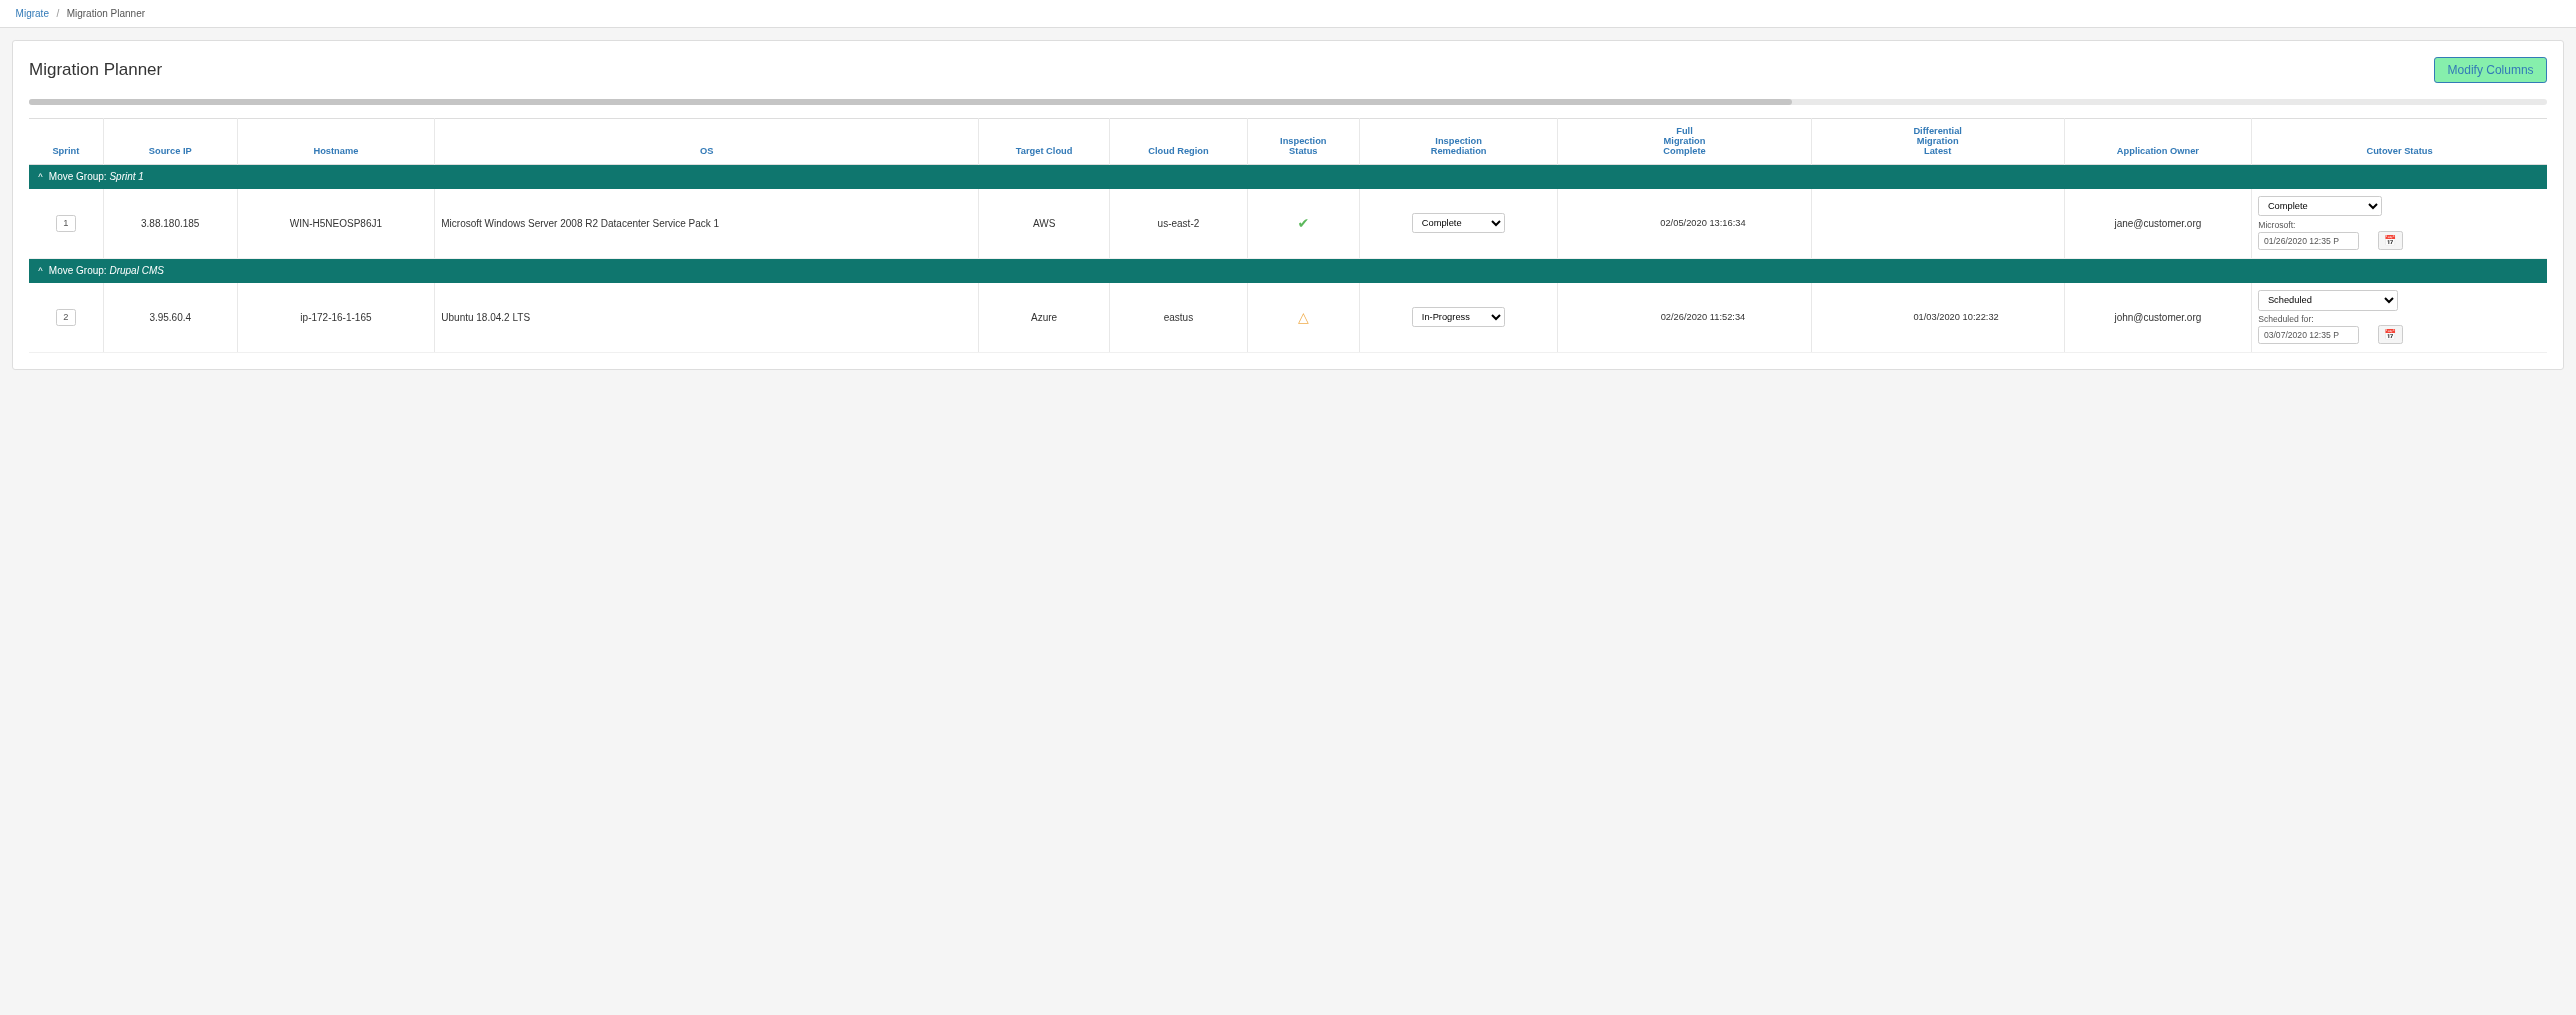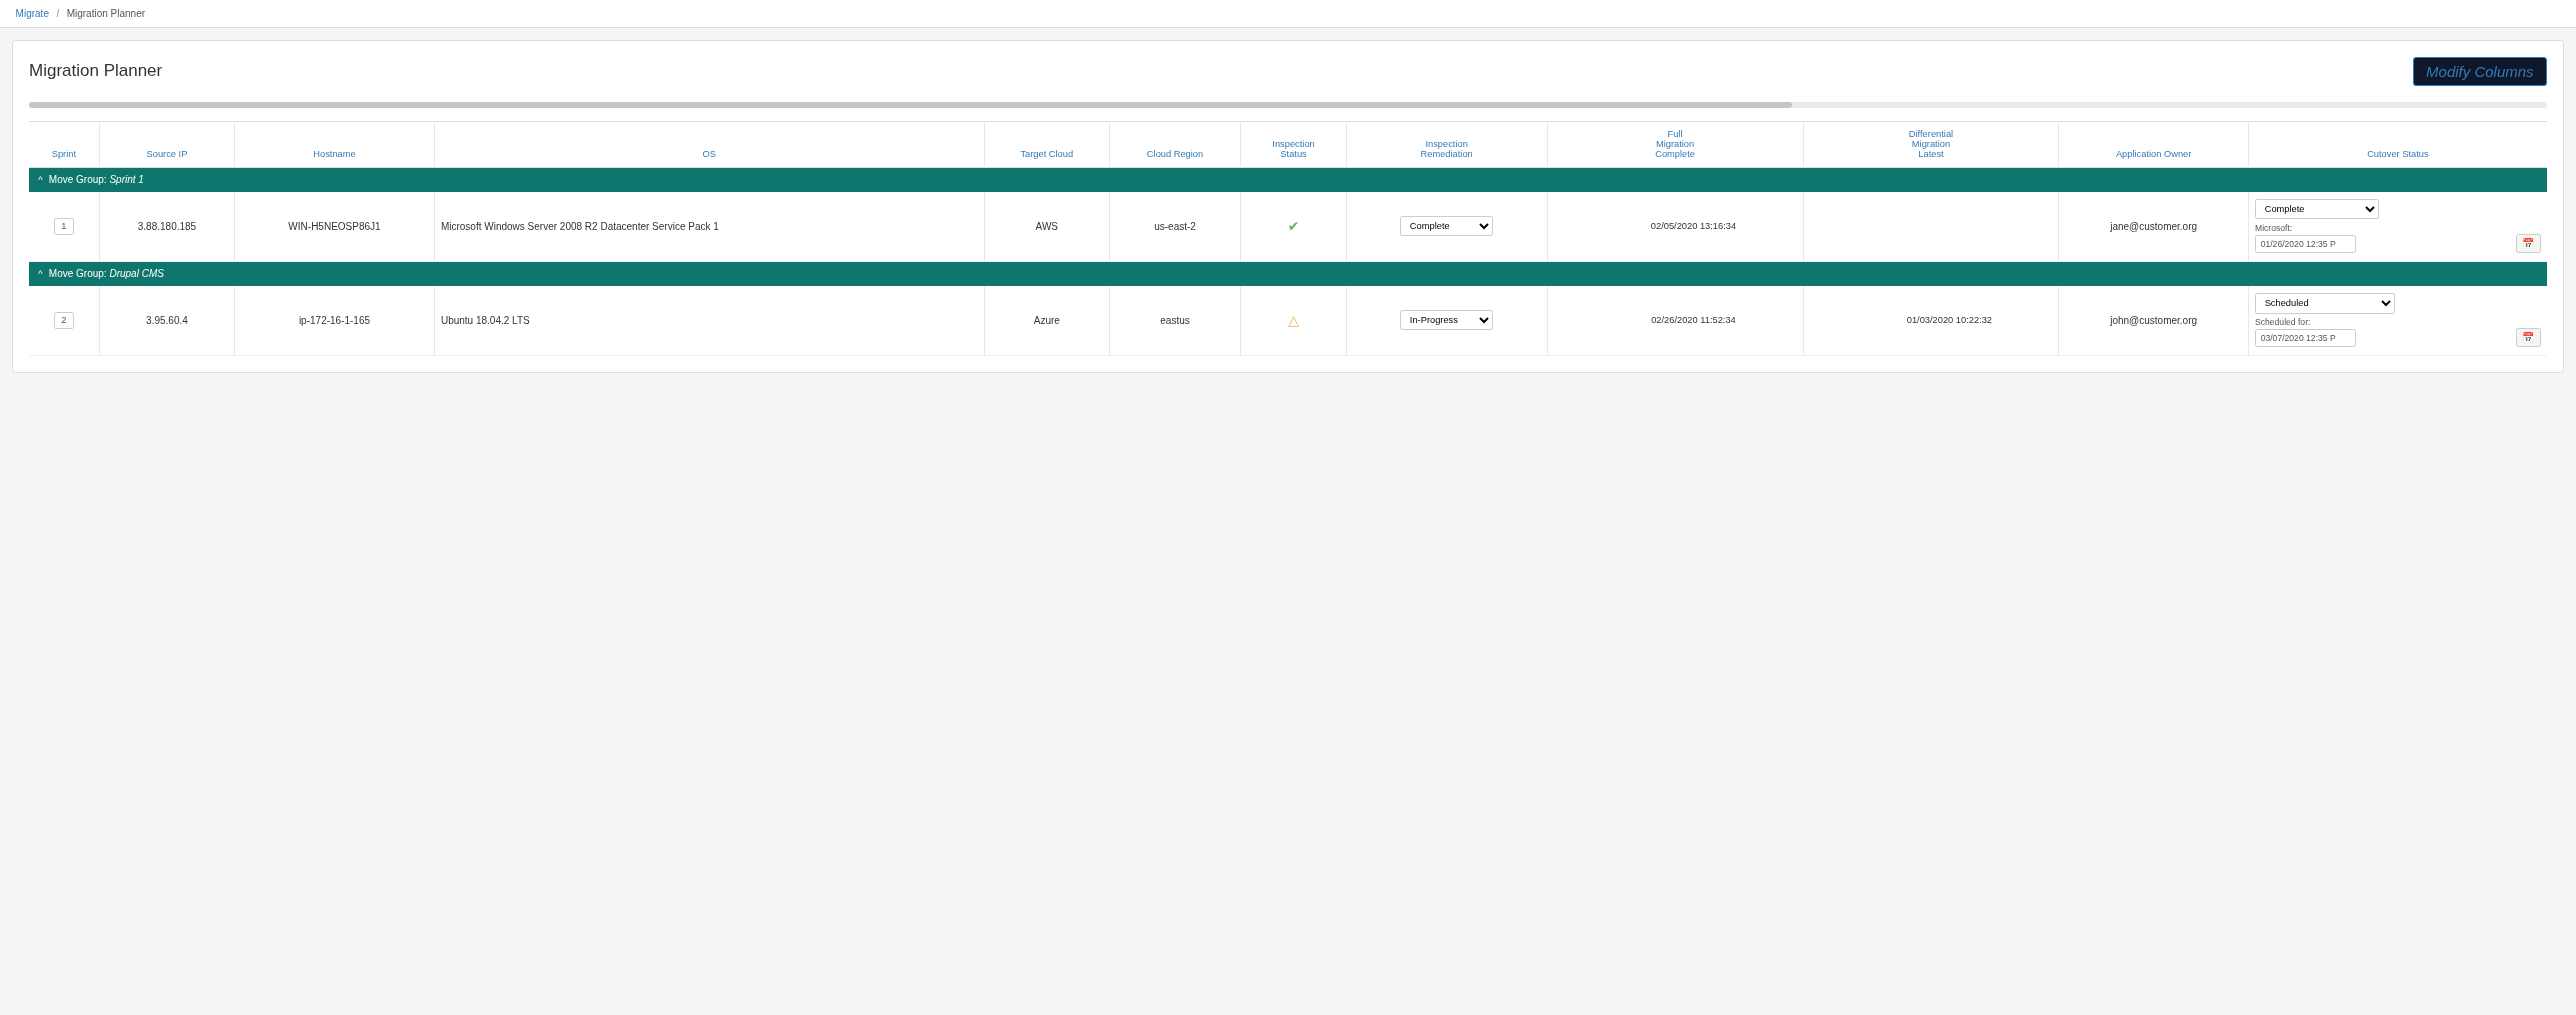--- a/index.html
+++ b/index.html
@@ -40,27 +40,26 @@
       justify-content: space-between;
       margin-bottom: 15.6px;
     }
     .page-title {
       font-size: 17px;
       font-weight: 300;
       color: #333;
     }
     .modify-columns-btn {
       border: 0.8px solid #337ab7;
-      background: #0f172a;
+      background: #86efac;
       color: #337ab7;
       padding: 5.4px 12.4px;
       border-radius: 3.1px;
       cursor: pointer;
-      font-size: 15px;
-      font-style: italic;
+      font-size: 12px;
     }
     .scroll-bar-area {
       background: #e9e9e9;
       height: 6.2px;
       border-radius: 3.1px;
       margin-bottom: 12.4px;
       position: relative;
     }
     .scroll-bar-thumb {
       background: #c5c5c5;
@@ -78,21 +77,21 @@
       border-collapse: collapse;
       font-size: 10px;
     }
     thead tr {
       border-top: 0.8px solid #ddd;
       border-bottom: 1.6px solid #ddd;
     }
     th {
       padding: 7.8px 6.2px;
       color: #337ab7;
-      font-weight: 400;
+      font-weight: 700;
       font-size: 9.3px;
       vertical-align: bottom;
       cursor: pointer;
       border-right: 0.8px solid #e8e8e8;
     }
     th:last-child { border-right: none; }
     td {
       padding: 7.8px 6.2px;
       vertical-align: middle;
       text-align: center;
@@ -153,21 +152,20 @@
       text-align: left;
       min-width: 156px;
     }
     .cutover-status-row {
       margin-bottom: 3.1px;
     }
     .cutover-date-row {
       display: flex;
       align-items: center;
       gap: 19px;
-      justify-content: space-between;
     }
     .cutover-date-label {
       font-size: 8.6px;
       color: #555;
       margin-bottom: 1.6px;
     }
     .cutover-date-input {
       border: 0.8px solid #ccc;
       border-radius: 2.3px;
       padding: 3.1px 4.7px;

